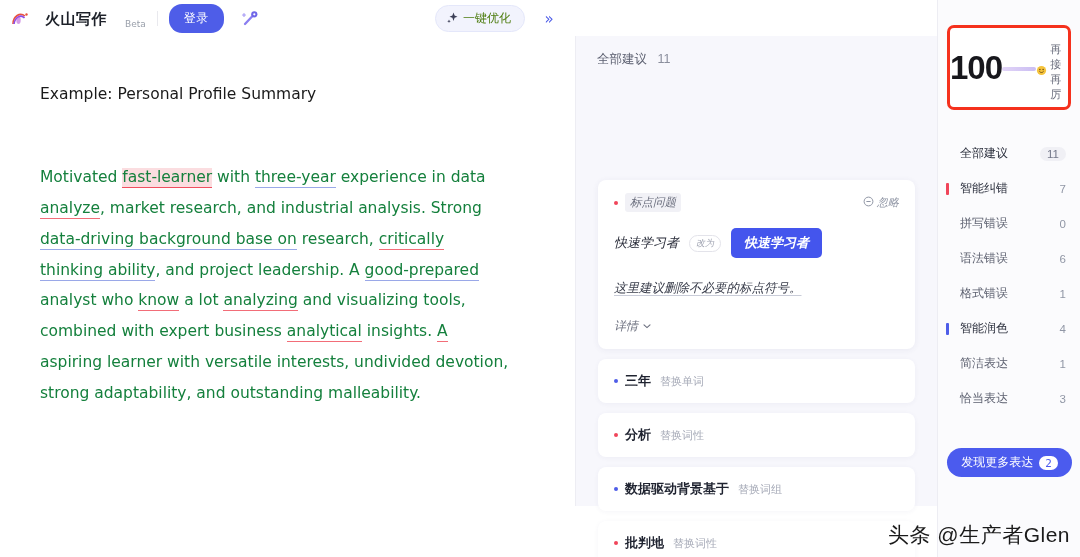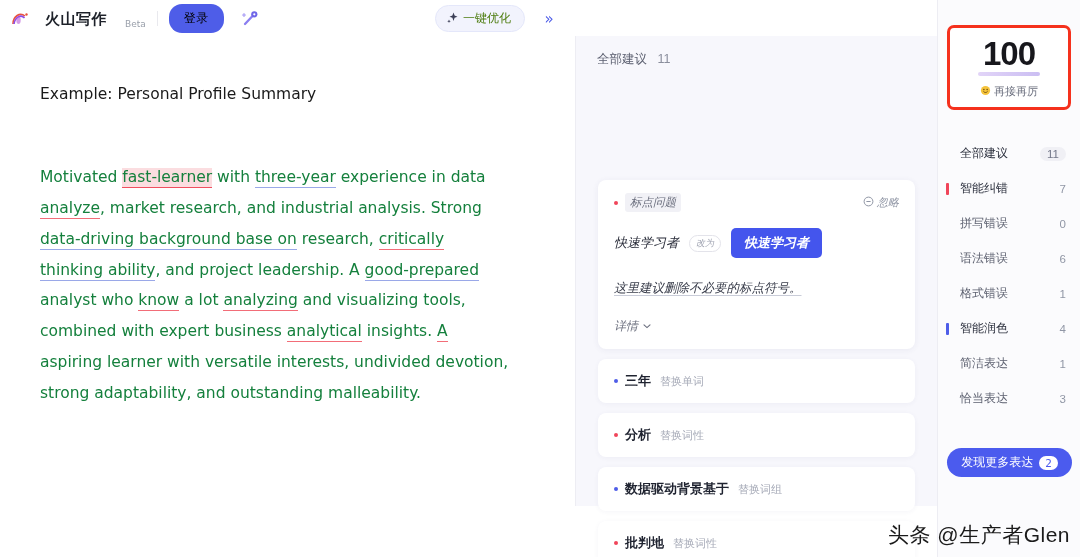--- a/index.html
+++ b/index.html
@@ -34,21 +34,21 @@
   }
   .beta-badge {
     font-size: 9px; color: #9aa0ab; margin-left: 4px;
     font-family: "DejaVu Sans", sans-serif;
   }
   .tb-sep {
     width: 1px; height: 15px; background: #e9e9ee; margin: 0 11px;
   }
   .login-btn {
     background: #4e5de8;
-    color: #000000; font-size: 12px;
+    color: #ffffff; font-size: 12px;
     border-radius: 13px;
     padding: 6px 15px;
     border: none; cursor: pointer;
     letter-spacing: .5px;
   }
   .magic-icon {
     width: 26px; height: 26px; margin-left: 14px;
     display: flex; align-items: center; justify-content: center;
     cursor: pointer;
   }
@@ -197,21 +197,21 @@
     background: #fbfbfd;
     border-left: 1px solid #ededf3;
   }
   .score-card {
     position: relative;
     margin: 25px 9px 0 9px;
     background: #fff;
     border: 3px solid #f5311d;
     border-radius: 7px;
     height: 85px;
-    display: flex; flex-direction: column;
+    display: flex; flex-direction: row;
     align-items: center; justify-content: center;
   }
   .score-num {
     font-size: 33px; font-weight: bold; color: #17171c;
     letter-spacing: -1px;
     line-height: 1;
     position: relative;
   }
   .score-underline {
     width: 62px; height: 4px;

